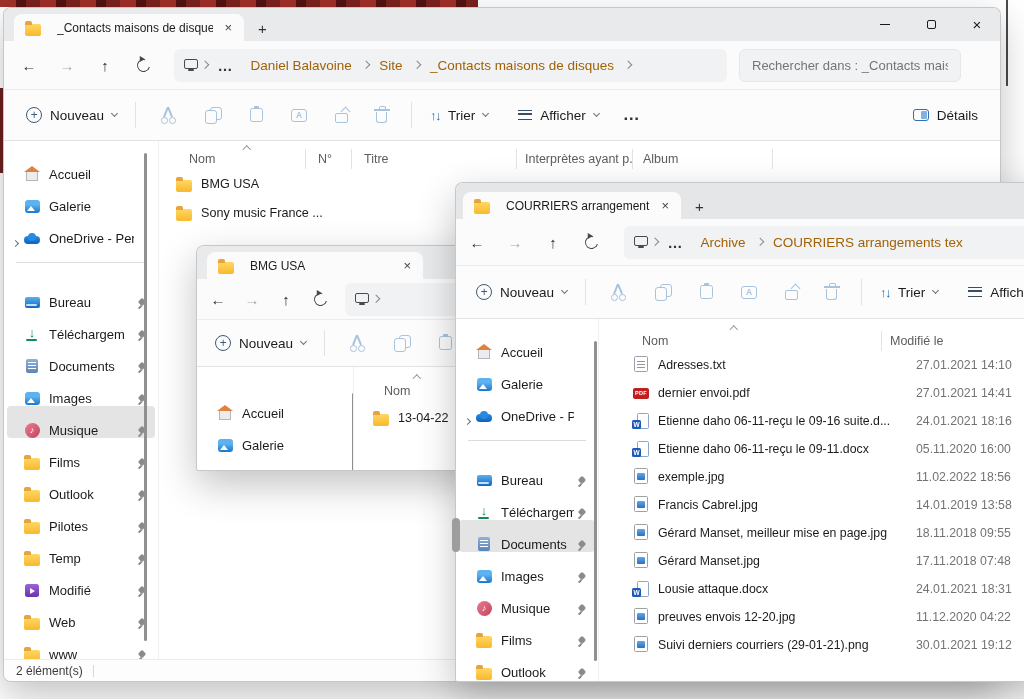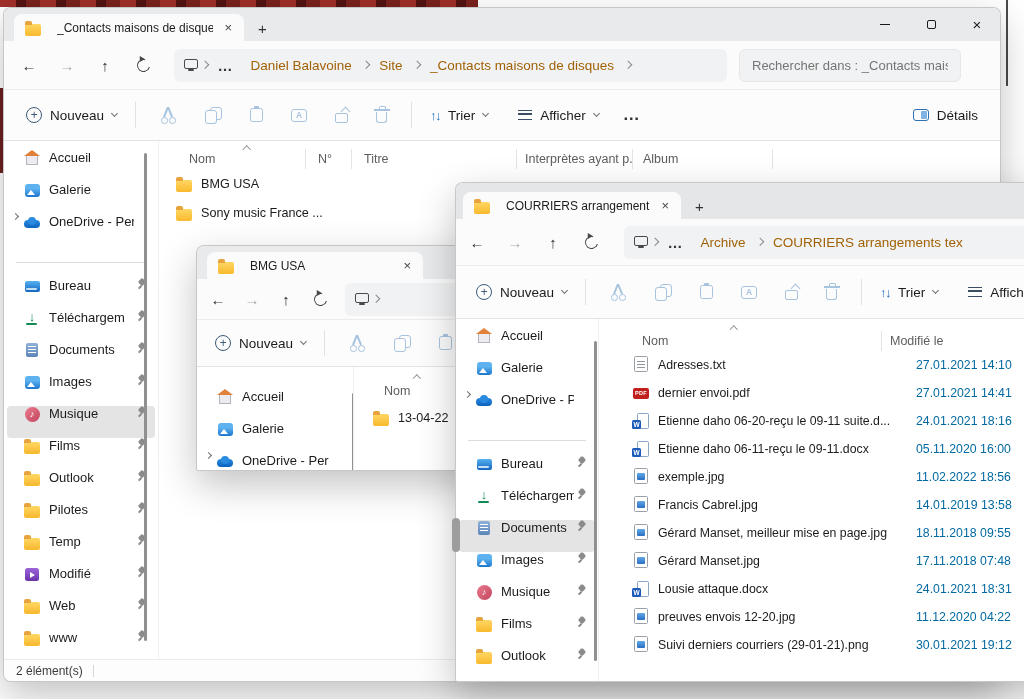--- a/index.html
+++ b/index.html
@@ -68,21 +68,21 @@
   .more-btn{font-size:17px;font-weight:bold;color:#333;margin:0 16px;letter-spacing:1px;flex:none}
   .spacer{flex:1}
   .sortglyph{color:#1a6bbf;font-size:13px;font-weight:600;letter-spacing:-1.5px}
 
   
   .wbody{flex:1;display:flex;min-height:0;background:#fff;position:relative}
   .sidebar{flex:none;position:relative;padding-top:9px;overflow:hidden}
   .w-main .sidebar{width:154px}
   .w-bmg .sidebar{width:156px;padding-top:22px}
   .w-cour .sidebar{width:142px}
-  .srow{height:32px;display:flex;align-items:flex-start;margin:0 3px;padding:0 8px 0 6px;border-radius:4px}
+  .srow{height:32px;display:flex;align-items:flex-end;margin:0 3px;padding:0 8px 0 6px;border-radius:4px}
   .srow[data-sel="true"]{background:#e4e4e4}
   .srow .cv{visibility:hidden;margin-right:5px}
   .srow .cv[data-chev="true"]{visibility:visible}
   .slabel{font-size:13px;white-space:nowrap;overflow:hidden;flex:1;min-width:0}
   .side-div{height:32px;display:flex;align-items:center;padding:0 12px}
   .side-div i{display:block;width:100%;height:1px;background:#dcdcdc}
   .pin{position:relative;width:11px;height:12px;margin-left:2px;visibility:hidden;flex:none}
   .pin[data-pin="true"]{visibility:visible}
   .pin::before{content:"";position:absolute;left:2.5px;top:.5px;width:6px;height:6px;background:#8b8b8b;border-radius:1.5px;transform:rotate(45deg)}
   .pin::after{content:"";position:absolute;left:3px;top:6.8px;width:1.6px;height:4.4px;background:#8b8b8b;transform:rotate(45deg)}
@@ -99,21 +99,21 @@
   .colcell{font-size:12.5px;color:#5d5d5d;border-right:1px solid #e3e3e3;height:20px;display:flex;align-items:center;flex:none;white-space:nowrap;overflow:hidden}
   .colcell.last{border-right:1px solid #e3e3e3}
   .colcaret{position:absolute;top:3px}
   .rows{position:relative}
   .frow{display:flex;align-items:center}
   .w-main .frow{height:29px;padding-left:16px}
   .w-bmg .frow{height:33px;padding-left:18px}
   .w-cour .frow{height:28px;padding-left:33px}
   .fname{font-size:12.6px;white-space:nowrap;overflow:hidden}
   .w-cour .fname{width:240px;flex:none;font-size:12.3px}
-  .fdate{font-size:12.3px;color:#0369a1;padding-left:18px;white-space:nowrap}
+  .fdate{font-size:12.3px;color:#737373;padding-left:18px;white-space:nowrap}
   .statusbar{flex:none;height:22px;border-top:1px solid #ececec;display:flex;align-items:center;padding:0 12px;background:#fdfdfd}
   .statusbar span{font-size:12px;color:#3c3c3c}
   .statusbar i{width:1px;height:12px;background:#d8d8d8;margin-left:10px}
 
   
   .cv{display:inline-block;width:5.5px;height:5.5px;border-right:1.4px solid #5a5a5a;border-bottom:1.4px solid #5a5a5a;flex:none}
   .cv-r{transform:rotate(-45deg)}
   .cv-d{transform:rotate(45deg);margin-top:-3px}
   .cv-u{transform:rotate(-135deg);margin-top:3px}
   .cv.sm{width:5px;height:5px;border-color:#6f6f6f}
@@ -630,21 +630,21 @@
             </div>
 
             <div class="frow">
               <span class="fi" data-icon="pdf"></span>
               <span class="fname">dernier envoi.pdf</span>
               <span class="fdate">27.01.2021 14:41</span>
             </div>
 
             <div class="frow">
               <span class="fi" data-icon="docx"></span>
-              <span class="fname">Etienne daho 06-20-reçu le 09-11 suite.d...</span>
+              <span class="fname">Etienne daho 06-11-reçu le 09-16 suite.d...</span>
               <span class="fdate">24.01.2021 18:16</span>
             </div>
 
             <div class="frow">
               <span class="fi" data-icon="docx"></span>
               <span class="fname">Etienne daho 06-11-reçu le 09-11.docx</span>
               <span class="fdate">05.11.2020 16:00</span>
             </div>
 
             <div class="frow">

